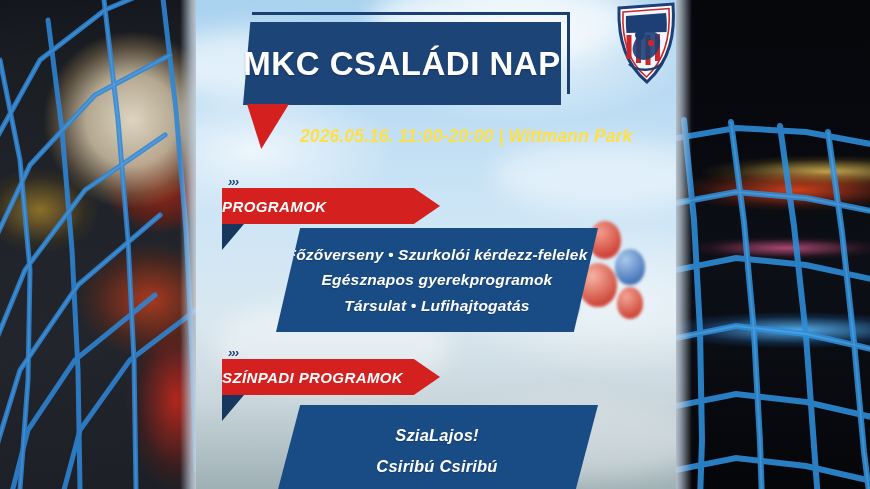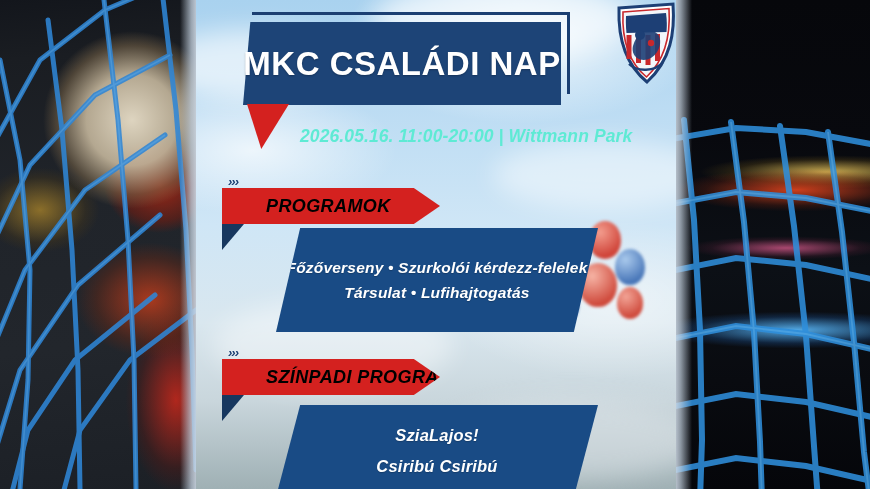--- a/index.html
+++ b/index.html
@@ -61,30 +61,30 @@
   #title-text { position:absolute; left:243px; top:22px; width:318px; height:83px;
       display:flex; align-items:center; justify-content:center;
       color:#fff; font-size:33px; font-weight:bold; 
       letter-spacing:.5px; white-space:nowrap; text-shadow:0 1px 2px rgba(0,0,0,.25); }
   #title-tail { position:absolute; left:247px; top:104px; width:42px; height:45px;
       background:#d4211f; clip-path: polygon(0 0, 100% 0, 34% 100%); }
 
   #date-line { position:absolute; left:243px; top:121px; width:380px; height:30px;
       display:flex; align-items:center;
       padding-left:57px;
-      color:#5eead4; font-size:17.5px; font-weight:bold; font-style:italic;
+      color:#fde047; font-size:17.5px; font-weight:bold; font-style:italic;
       white-space:nowrap; letter-spacing:.1px; }
 
   
   .chevrons { position:absolute; color:#1b3f72; font-size:13px; font-weight:bold;
       letter-spacing:-1px; font-style:italic; }
   .banner { position:absolute; height:36px; background:#d4211f;
       clip-path: polygon(0 0, 88% 0, 100% 50%, 88% 100%, 0 100%);
       display:flex; align-items:center; }
-  .banner-label { padding-left:44px; color:#000000; font-size:18px; font-weight:bold;
+  .banner-label { color:#ffffff; font-size:15px; font-weight:bold;
       font-style:italic; letter-spacing:.4px; white-space:nowrap; }
   .banner-fold { position:absolute; width:22px; height:26px; background:#17375f;
       clip-path: polygon(0 0, 100% 0, 0 100%); }
 
   
   .panel { position:absolute; background:#194b85;
       clip-path: polygon(7.5% 0, 100% 0, 92.5% 100%, 0 100%);
       display:flex; flex-direction:column; align-items:center; justify-content:center; }
   .panel-line { color:#fff; font-size:15.5px; font-weight:bold; font-style:italic;
       white-space:nowrap; line-height:1.62; letter-spacing:.2px;
@@ -196,20 +196,21 @@
   </div>
 
   <div class="chevrons" style="left:228px; top:174px;">›››</div>
   <div class="banner" style="left:222px; top:188px; width:218px;">
     <span class="banner-label">PROGRAMOK</span>
   </div>
   <div class="banner-fold" style="left:222px; top:224px;"></div>
 
   <div class="panel" style="left:276px; top:228px; width:322px; height:104px;">
     <div class="panel-line">Főzőverseny • Szurkolói kérdezz-felelek</div>
+    <div class="panel-line">Egésznapos gyerekprogramok</div>
     <div class="panel-line">Társulat • Lufihajtogatás</div>
   </div>
 
   <div class="chevrons" style="left:228px; top:345px;">›››</div>
   <div class="banner" style="left:222px; top:359px; width:218px;">
     <span class="banner-label">SZÍNPADI PROGRAMOK</span>
   </div>
   <div class="banner-fold" style="left:222px; top:395px;"></div>
 
   <div class="panel" style="left:276px; top:405px; width:322px; height:92px;">

